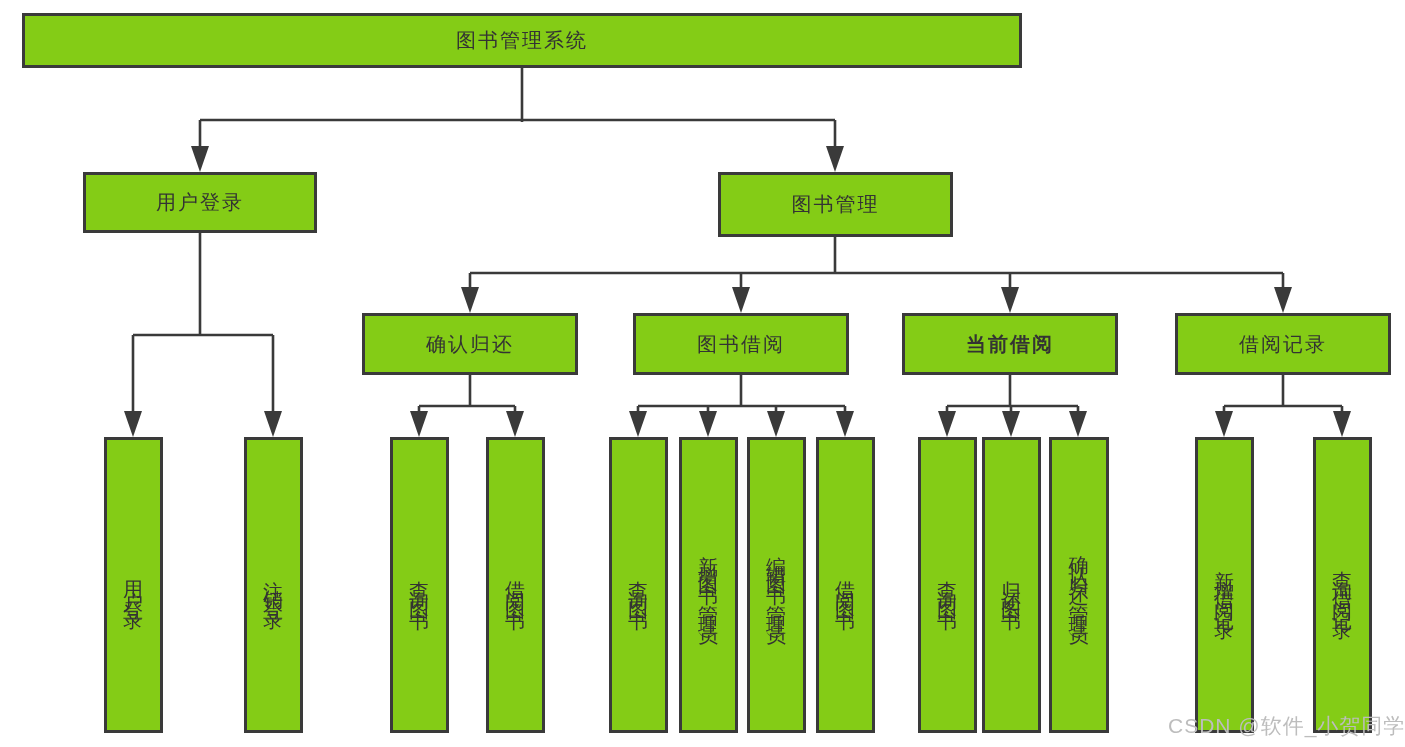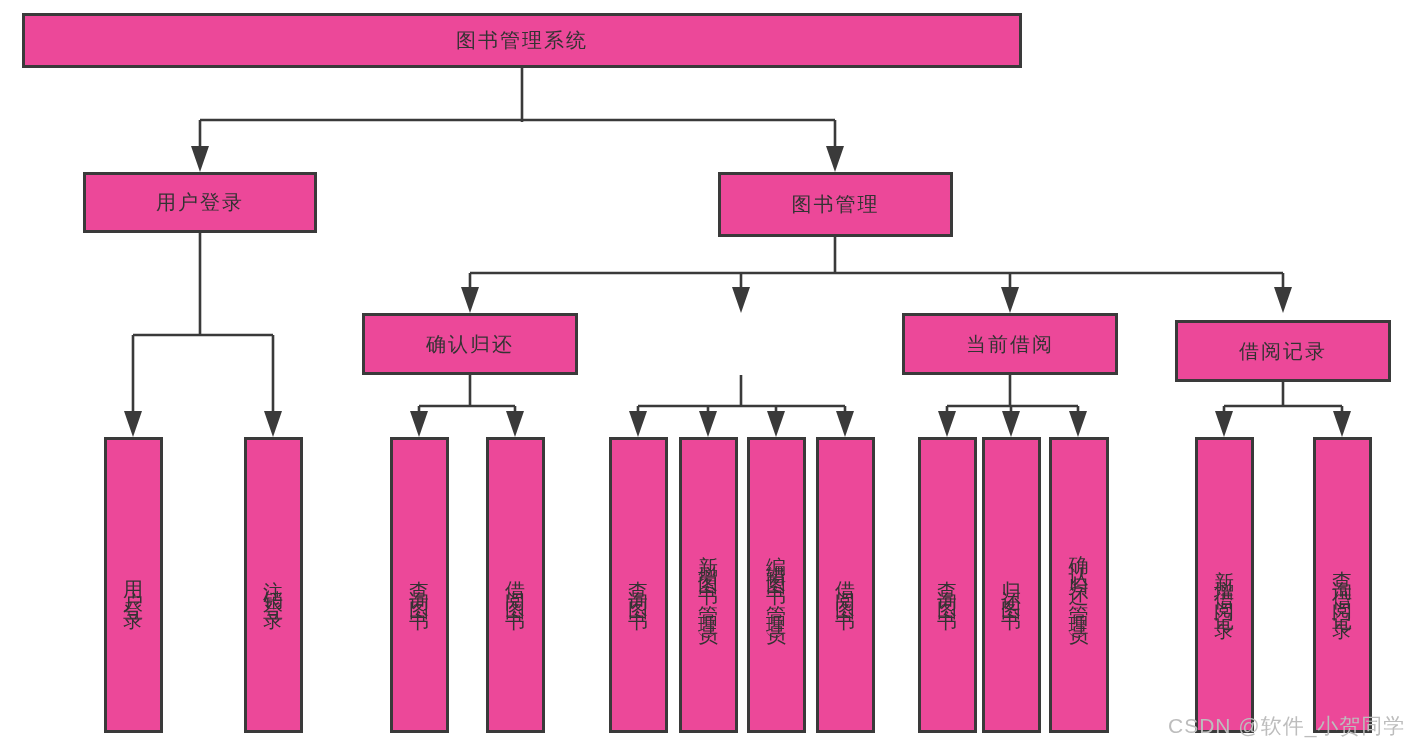--- a/index.html
+++ b/index.html
@@ -16,21 +16,21 @@
     font-family:"Liberation Sans", sans-serif;
     overflow:hidden;
   }
   #connectors{position:absolute;left:0;top:0;width:1405px;height:747px;}
   #connectors path{stroke:var(--line);stroke-width:2.6;fill:none;}
   #connectors polygon{fill:var(--line);stroke:none;}
   .node{
     position:absolute;
     box-sizing:border-box;
     border:3px solid var(--line);
-    background:#ec4899;
+    background:#84cc16;
     display:flex;align-items:center;justify-content:center;
     color:var(--text);
     font-size:20px;
     z-index:2;
   }
   .hbox{letter-spacing:2px;}
   .vbox{width:59px;top:437px;height:296px;}
   .vbox .vtext{
     writing-mode:vertical-rl;
     text-orientation:mixed;
@@ -96,24 +96,27 @@
   <div class="node hbox" style="left:83px;top:172px;width:234px;height:61px;">
     <span>用户登录</span>
   </div>
   <div class="node hbox" style="left:718px;top:172px;width:235px;height:65px;">
     <span>图书管理</span>
   </div>
 
   <div class="node hbox" style="left:362px;top:313px;width:216px;height:62px;">
     <span>确认归还</span>
   </div>
-  <div class="node hbox" style="left:902px;top:313px;width:216px;height:62px;">
+  <div class="node hbox" style="left:633px;top:313px;width:216px;height:62px;">
+    <span>图书借阅</span>
+  </div>
+  <div class="node hbox" style="left:902px;top:313px;width:216px;height:62px;font-weight:bold;">
     <span>当前借阅</span>
   </div>
-  <div class="node hbox" style="left:1175px;top:313px;width:216px;height:62px;margin-top:7px;">
+  <div class="node hbox" style="left:1175px;top:313px;width:216px;height:62px;">
     <span>借阅记录</span>
   </div>
 
   <div class="node vbox" style="left:104px;">
     <span class="vtext">用户登录</span>
   </div>
   <div class="node vbox" style="left:244px;">
     <span class="vtext">注销登录</span>
   </div>
 

